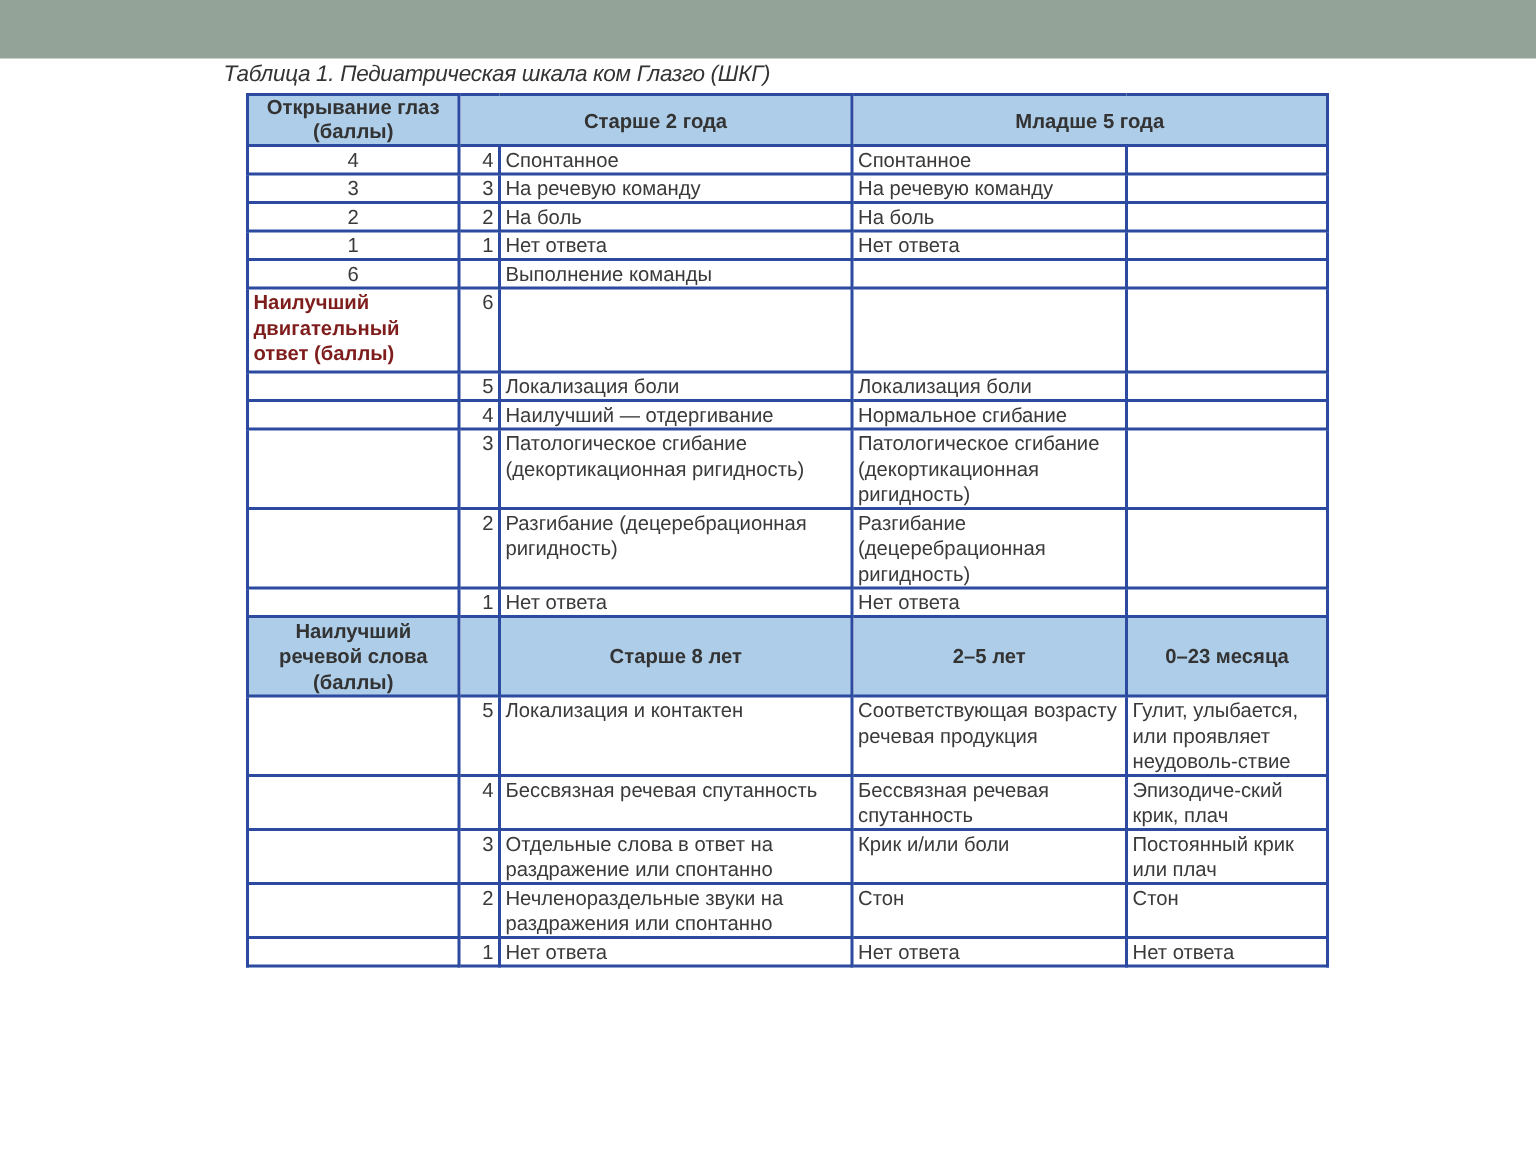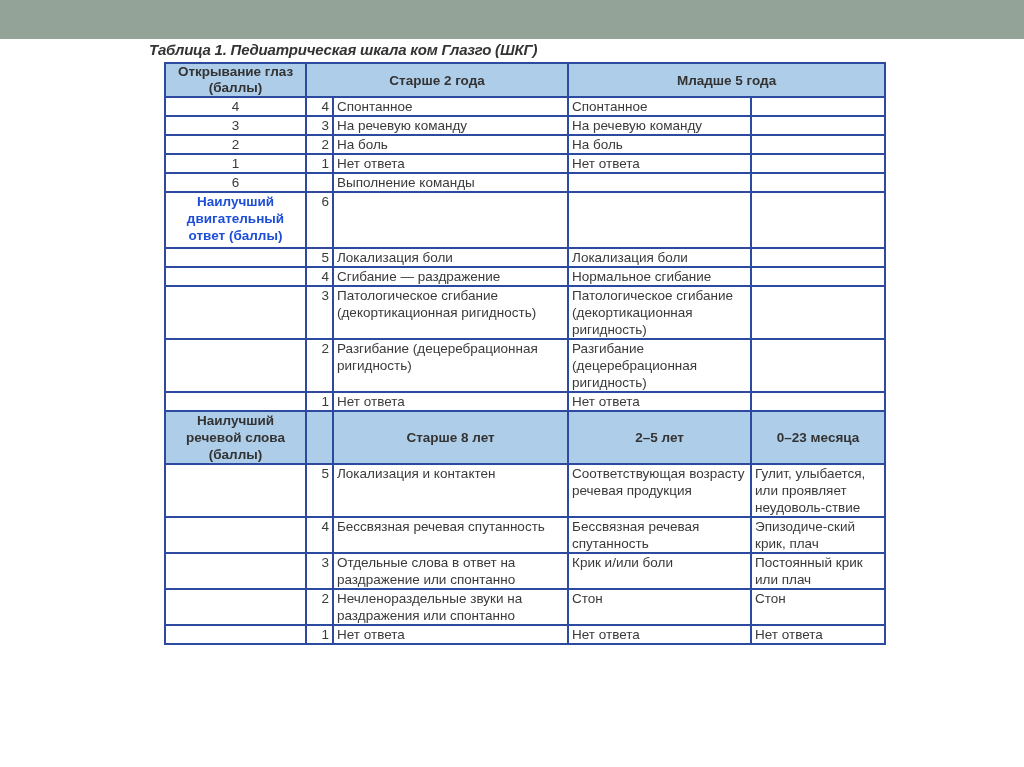--- a/index.html
+++ b/index.html
@@ -8,21 +8,21 @@
     background: #ffffff;
     font-family: "Liberation Sans", sans-serif;
     position: relative;
   }
   .topbar {
     position: absolute; left: 0; top: 0; width: 1024px; height: 39px;
     background: #93a398;
   }
   .caption {
     position: absolute; left: 149px; top: 41px;
-    font-size: 15px; font-weight: bold; font-style: italic;
+    font-size: 15px; font-weight: normal; font-style: italic;
     color: #333; letter-spacing: -0.2px;
   }
   table.gcs {
     position: absolute; left: 164px; top: 62px;
     border-collapse: collapse;
     table-layout: fixed;
     width: 720px;
     font-size: 13.5px;
     color: #3a3a3a;
     padding-left: 30px;
@@ -36,21 +36,21 @@
   }
   table.gcs td.hdr {
     background: #aecde8;
     font-weight: bold;
     text-align: center;
     vertical-align: middle;
     color: #333;
   }
   td.sc { text-align: center; }
   td.num { text-align: right; padding-right: 4px; }
-  td.bold { font-weight: bold; text-align: center; color:#1d4ed8; }
+  td.bold { font-weight: bold; color:#7f1d1d; }
   col.c1 { width: 141px; }
   col.c2 { width: 27px; }
   col.c3 { width: 235px; }
   col.c4 { width: 183px; }
   col.c5 { width: 134px; }
 </style>
 </head>
 <body>
 
 <div class="topbar"></div>
@@ -117,21 +117,21 @@
   <tr>
     <td></td>
     <td class="num">5</td>
     <td>Локализация боли</td>
     <td>Локализация боли</td>
     <td></td>
   </tr>
   <tr>
     <td></td>
     <td class="num">4</td>
-    <td>Сгибание — раздражение</td>
+    <td>Наилучший — отдергивание</td>
     <td>Нормальное сгибание</td>
     <td></td>
   </tr>
   <tr>
     <td></td>
     <td class="num">3</td>
     <td>Патологическое сгибание (декортикационная ригидность)</td>
     <td>Патологическое сгибание (декортикационная ригидность)</td>
     <td></td>
   </tr>

